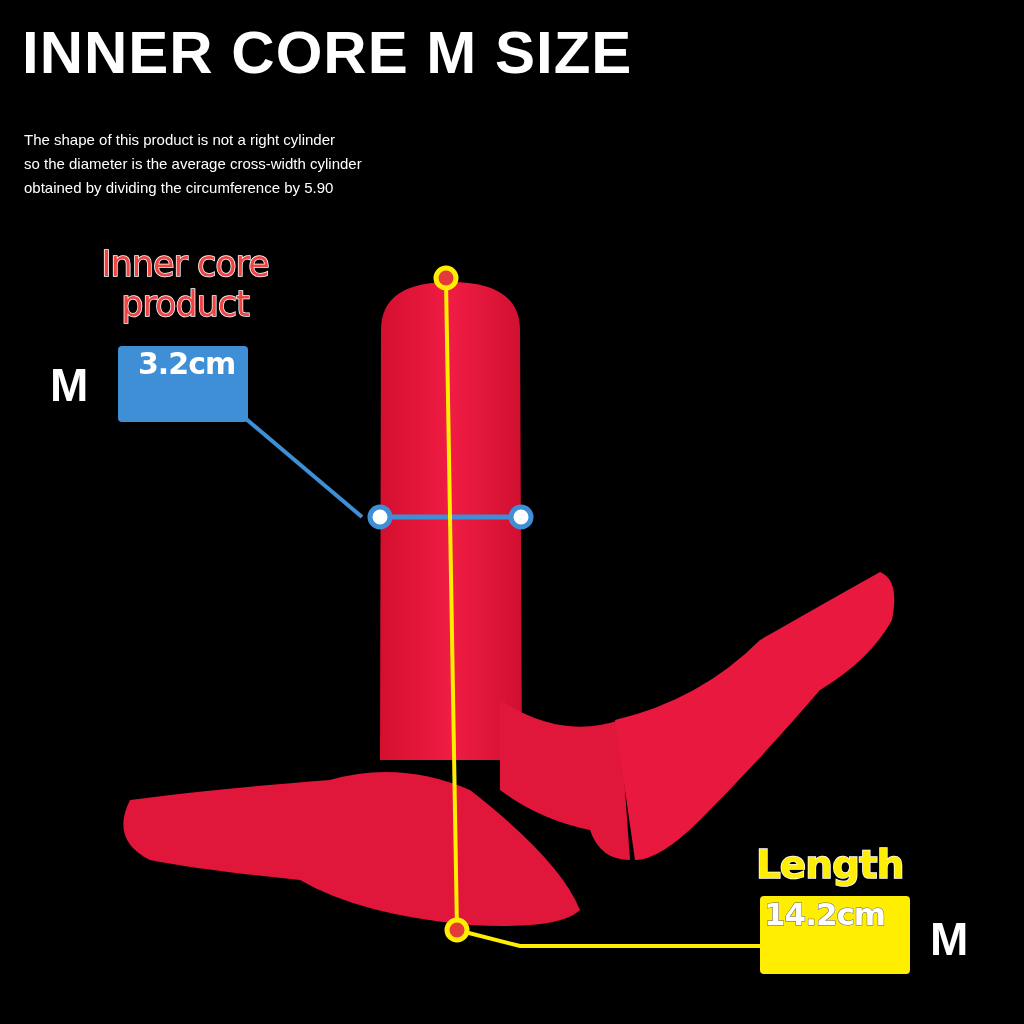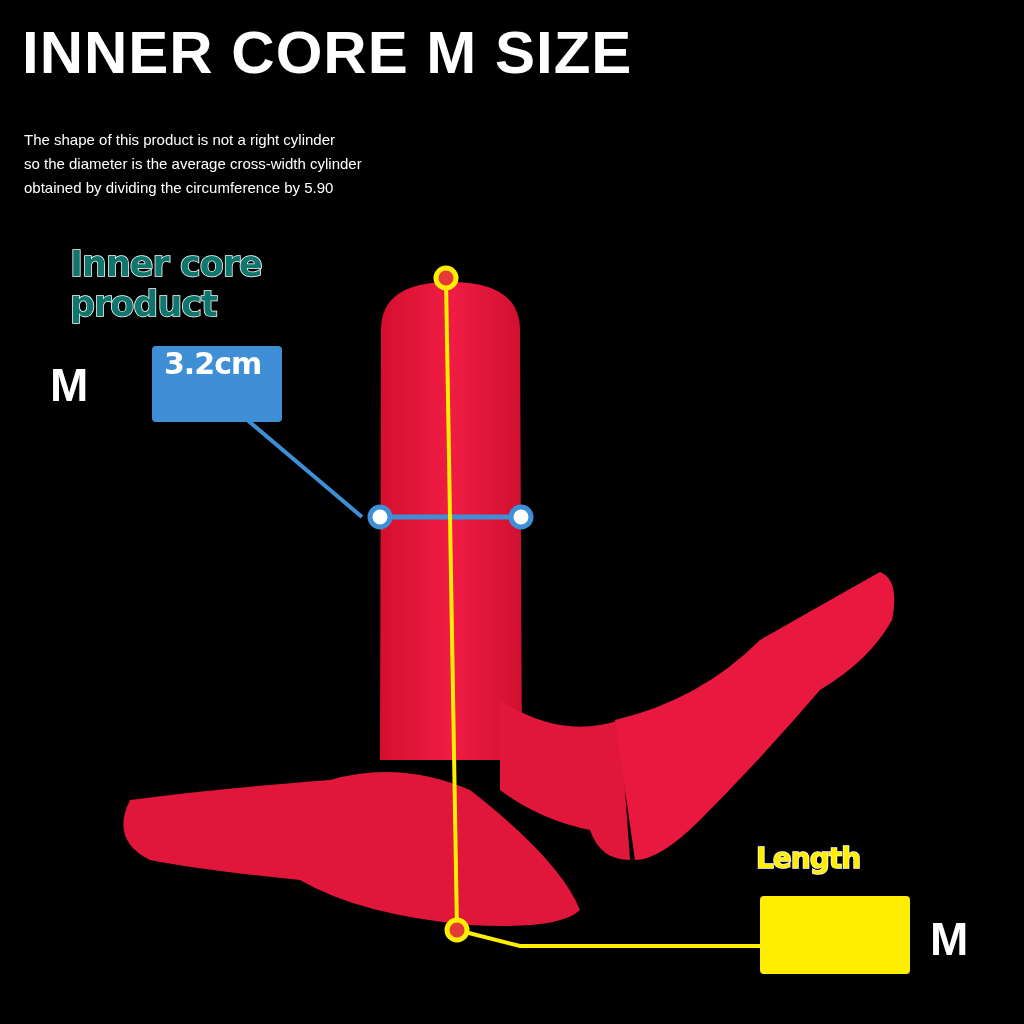--- a/index.html
+++ b/index.html
@@ -1,24 +1,24 @@
 <!DOCTYPE html>
 <html><head>
 <meta charset="utf-8">
 <style>
   html, body { margin:0; padding:0; background:#000; }
   body { width:1024px; height:1024px; position:relative; overflow:hidden; font-family:"DejaVu Sans", sans-serif; color:#fff; }
   .title { position:absolute; left:22px; top:20px; font-family:"Liberation Sans", sans-serif; font-weight:bold; font-size:60px; letter-spacing:1px; line-height:1.1; }
   .desc { position:absolute; left:24px; top:128px; font-family:"Liberation Sans", sans-serif; font-size:15px; line-height:24px; width:620px; }
   .desc div { white-space:nowrap; }
-  .blue-label { position:absolute; left:70px; top:244px; width:230px; text-align:left; font-family:"DejaVu Sans", sans-serif; font-weight:bold; font-size:35px; line-height:40px; color:#0f766e; -webkit-text-stroke:1.5px #fff; paint-order:stroke fill; letter-spacing:-1px; }
+  .blue-label { position:absolute; left:70px; top:244px; width:230px; text-align:center; font-family:"DejaVu Sans", sans-serif; font-weight:normal; font-size:35px; line-height:40px; color:#ef4444; -webkit-text-stroke:1.5px #fff; paint-order:stroke fill; letter-spacing:-1px; }
   .m-left { position:absolute; left:50px; top:358px; font-family:"Liberation Sans", sans-serif; font-weight:bold; font-size:46px; }
   .m-right { position:absolute; left:930px; top:912px; font-family:"Liberation Sans", sans-serif; font-weight:bold; font-size:46px; }
-  .blue-box { position:absolute; left:118px; top:346px; width:130px; height:76px; background:#3f8fd6; border-radius:4px; font-family:"DejaVu Sans", sans-serif; font-weight:bold; font-size:30px; line-height:36px; padding-left:12px; box-sizing:border-box; letter-spacing:-1px;margin-left:34px; }
-  .yellow-label { position:absolute; left:756px; top:842px; font-family:"DejaVu Sans", sans-serif; font-weight:bold; font-size:28px; color:#ffee00; -webkit-text-stroke:1.5px #fff; paint-order:stroke fill; letter-spacing:-1px; }
+  .blue-box { position:absolute; left:118px; top:346px; width:130px; height:76px; background:#3f8fd6; border-radius:4px; font-family:"DejaVu Sans", sans-serif; font-weight:bold; font-size:30px; line-height:36px; padding-left:20px; box-sizing:border-box; letter-spacing:-1px; }
+  .yellow-label { position:absolute; left:756px; top:842px; font-family:"DejaVu Sans", sans-serif; font-weight:bold; font-size:39px; color:#ffee00; -webkit-text-stroke:1.5px #fff; paint-order:stroke fill; letter-spacing:-1px; }
   .yellow-box { position:absolute; left:760px; top:896px; width:150px; height:78px; background:#ffee00; border-radius:4px; font-family:"DejaVu Sans", sans-serif; font-weight:bold; font-size:31px; line-height:36px; padding-left:4px; box-sizing:border-box; color:#fff; -webkit-text-stroke:1px #666; paint-order:stroke fill; letter-spacing:-1px; }
   svg.art { position:absolute; left:0; top:0; }
 </style>
 </head>
 <body>
 
 <svg class="art" width="1024" height="1024" viewBox="0 0 1024 1024">
   <defs>
     <linearGradient id="redg" x1="0" y1="0" x2="1" y2="0">
       <stop offset="0" stop-color="#d40f2e"></stop>
@@ -56,14 +56,15 @@
   <div>Inner core</div>
   <div>product</div>
 </div>
 <div class="m-left">M</div>
 <div class="blue-box">
   <div>3.2cm</div>
 </div>
 
 <div class="yellow-label">Length</div>
 <div class="yellow-box">
+  <div>14.2cm</div>
 </div>
 <div class="m-right">M</div>
 
 </body></html>

